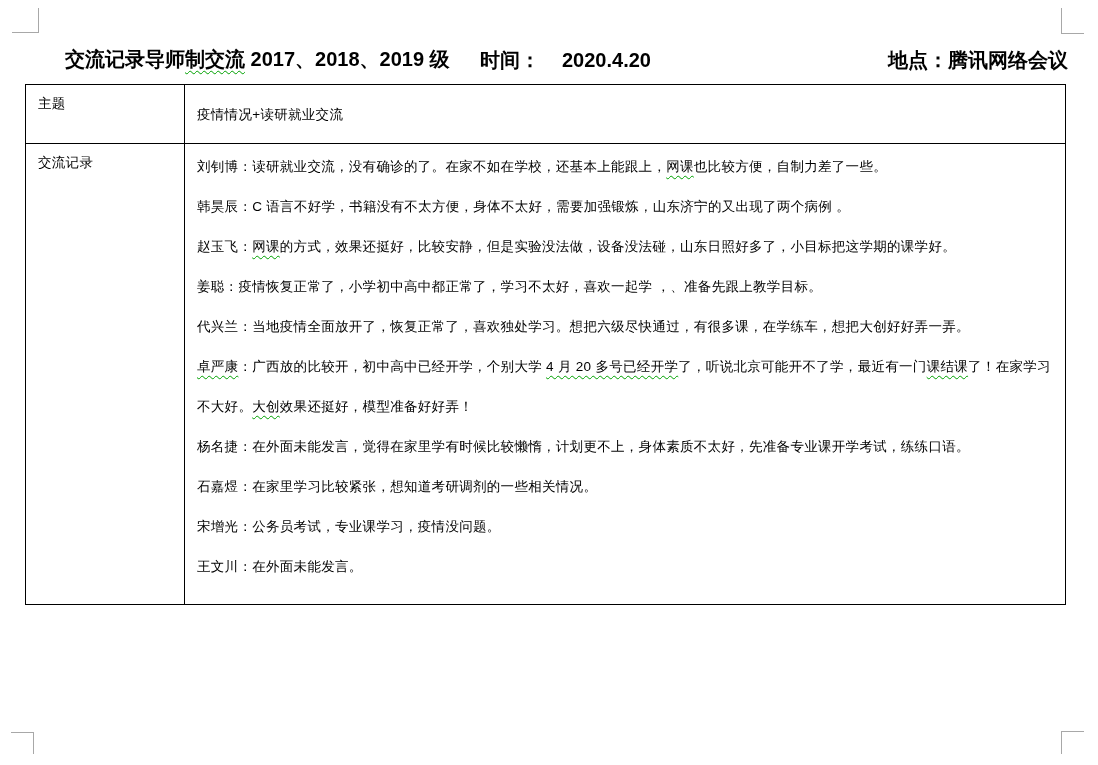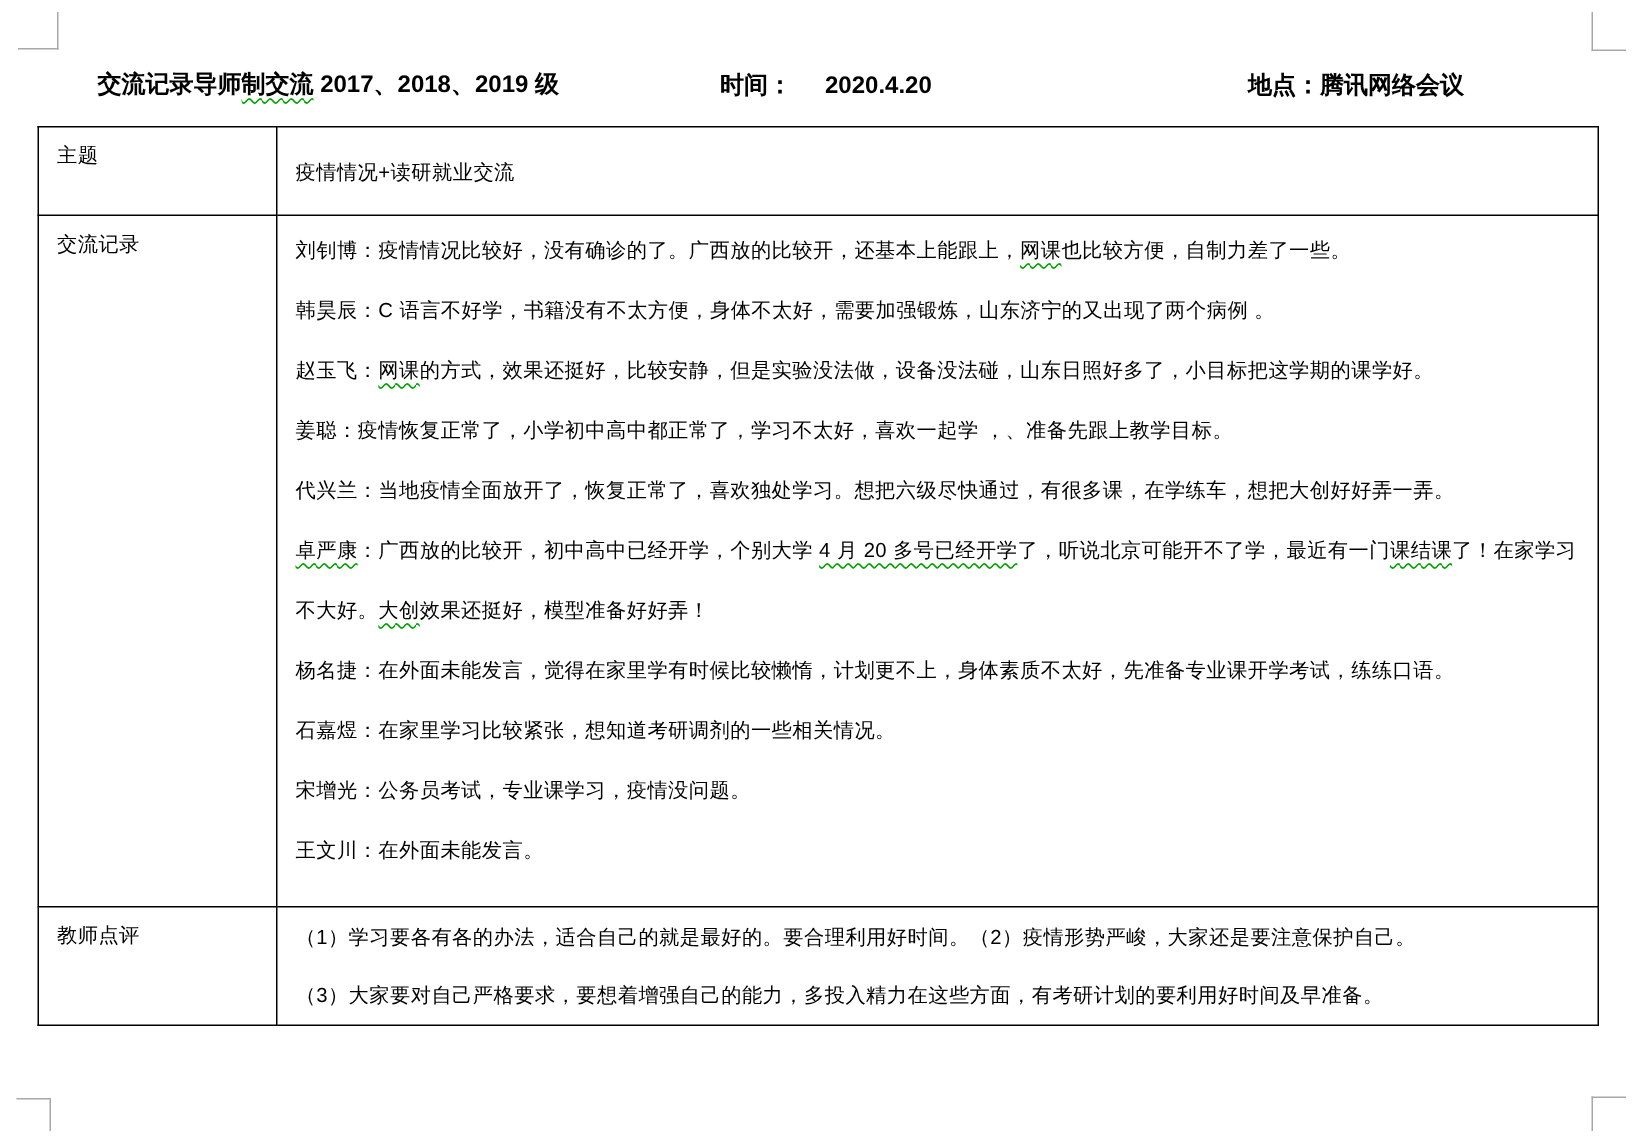--- a/index.html
+++ b/index.html
@@ -14,25 +14,25 @@
   }
 
   
   .crop { position: absolute; }
   .crop-tl { left: 12px; top: 8px;  width: 26px; height: 24px; border-right: 1px solid #a8a8a8; border-bottom: 1px solid #a8a8a8; }
   .crop-tr { left: 1061px; top: 8px; width: 22px; height: 25px; border-left: 1px solid #a8a8a8; border-bottom: 1px solid #a8a8a8; }
   .crop-bl { left: 11px; top: 732px; width: 22px; height: 21px; border-top: 1px solid #a8a8a8; border-right: 1px solid #a8a8a8; }
   .crop-br { left: 1061px; top: 731px; width: 22px; height: 22px; border-top: 1px solid #a8a8a8; border-left: 1px solid #a8a8a8; }
 
   
-  .doc-header { position: absolute; left: 0; top: 46px; width: 100%; height: 22px; font-weight: bold; font-size: 16px; }
+  .doc-header { position: absolute; left: 0; top: 46px; width: 100%; height: 22px; font-weight: bold; font-size: 20px; }
   .doc-title { position: absolute; left: 65px; top: 0; white-space: nowrap; }
   .doc-time  { position: absolute; left: 480px; top: 1px; white-space: nowrap; }
   .doc-time .time-value { margin-left: 22px; text-align: center; }
-  .doc-place { position: absolute; left: 832px; top: 1px; white-space: nowrap; }
+  .doc-place { position: absolute; left: 888px; top: 1px; white-space: nowrap; }
 
   
   table.record {
     position: absolute;
     left: 25px; top: 84px;
     width: 1041px;
     border-collapse: collapse;
     table-layout: fixed;
     font-size: 13.5px;
     letter-spacing: 0.3px;
@@ -83,36 +83,29 @@
     <td class="label-cell">主题</td>
     <td class="content-cell">
             <p><span>疫情情况+读研就业交流</span></p>
           </td>
   </tr>
 
 
   <tr class="row-2">
     <td class="label-cell">交流记录</td>
     <td class="content-cell">
-            <p><span>刘钊博：疫情情况比较好，没有确诊的了。广西放的比较开，还基本上能跟上，</span><span class="wavy">网课</span><span>也比较方便，自制力差了一些。</span></p>
+            <p><span>刘钊博：读研就业交流，没有确诊的了。在家不如在学校，还基本上能跟上，</span><span class="wavy">网课</span><span>也比较方便，自制力差了一些。</span></p>
             <p><span>韩昊辰：C 语言不好学，书籍没有不太方便，身体不太好，需要加强锻炼，山东济宁的又出现了两个病例 。</span></p>
             <p><span>赵玉飞：</span><span class="wavy">网课</span><span>的方式，效果还挺好，比较安静，但是实验没法做，设备没法碰，山东日照好多了，小目标把这学期的课学好。</span></p>
             <p><span>姜聪：疫情恢复正常了，小学初中高中都正常了，学习不太好，喜欢一起学 ，、准备先跟上教学目标。</span></p>
             <p><span>代兴兰：当地疫情全面放开了，恢复正常了，喜欢独处学习。想把六级尽快通过，有很多课，在学练车，想把大创好好弄一弄。</span></p>
             <p><span class="wavy">卓严康</span><span>：广西放的比较开，初中高中已经开学，个别大学 </span><span class="wavy">4 月 20 多号已经开学</span><span>了，听说北京可能开不了学，最近有一门</span><span class="wavy">课结课</span><span>了！在家学习不大好。</span><span class="wavy">大创</span><span>效果还挺好，模型准备好好弄！</span></p>
             <p><span>杨名捷：在外面未能发言，觉得在家里学有时候比较懒惰，计划更不上，身体素质不太好，先准备专业课开学考试，练练口语。</span></p>
             <p><span>石嘉煜：在家里学习比较紧张，想知道考研调剂的一些相关情况。</span></p>
             <p><span>宋增光：公务员考试，专业课学习，疫情没问题。</span></p>
             <p><span>王文川：在外面未能发言。</span></p>
           </td>
   </tr>
 
-  <tr class="row-3">
-    <td class="label-cell">教师点评</td>
-    <td class="content-cell">
-            <p><span>（1）学习要各有各的办法，适合自己的就是最好的。要合理利用好时间。（2）疫情形势严峻，大家还是要注意保护自己。</span></p>
-            <p><span>（3）大家要对自己严格要求，要想着增强自己的能力，多投入精力在这些方面，有考研计划的要利用好时间及早准备。</span></p>
-          </td>
-  </tr>
 </tbody>
   </table>
 
 </div>
 
 </body></html>

